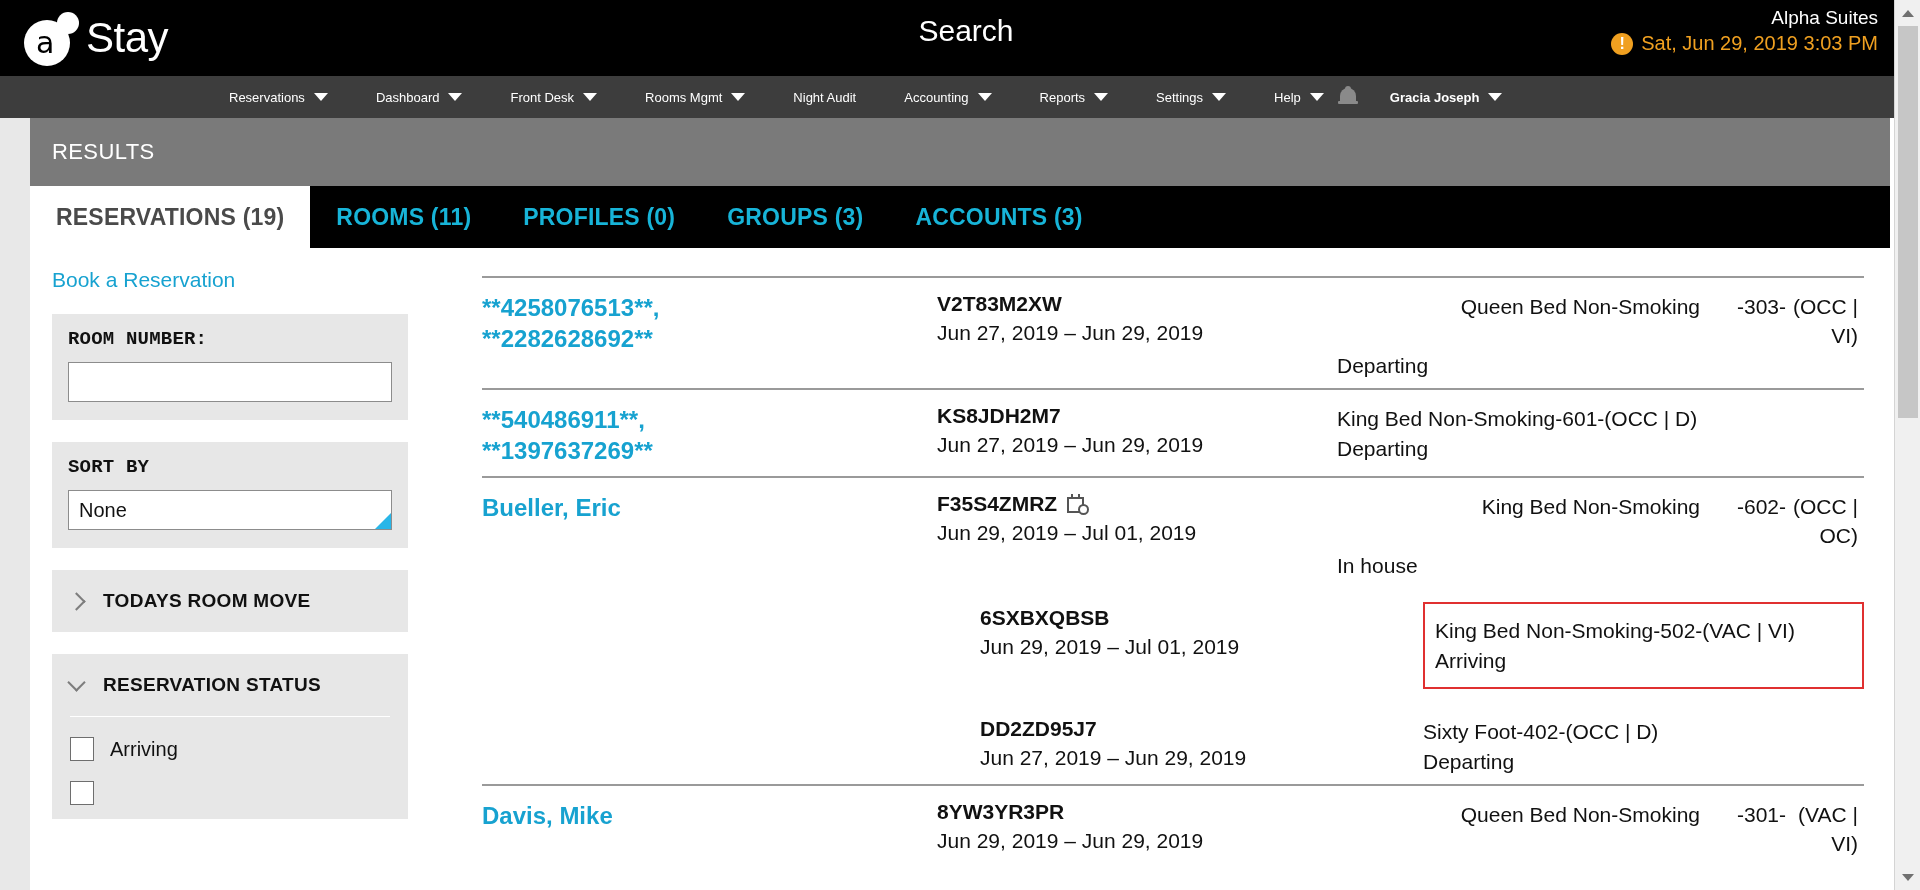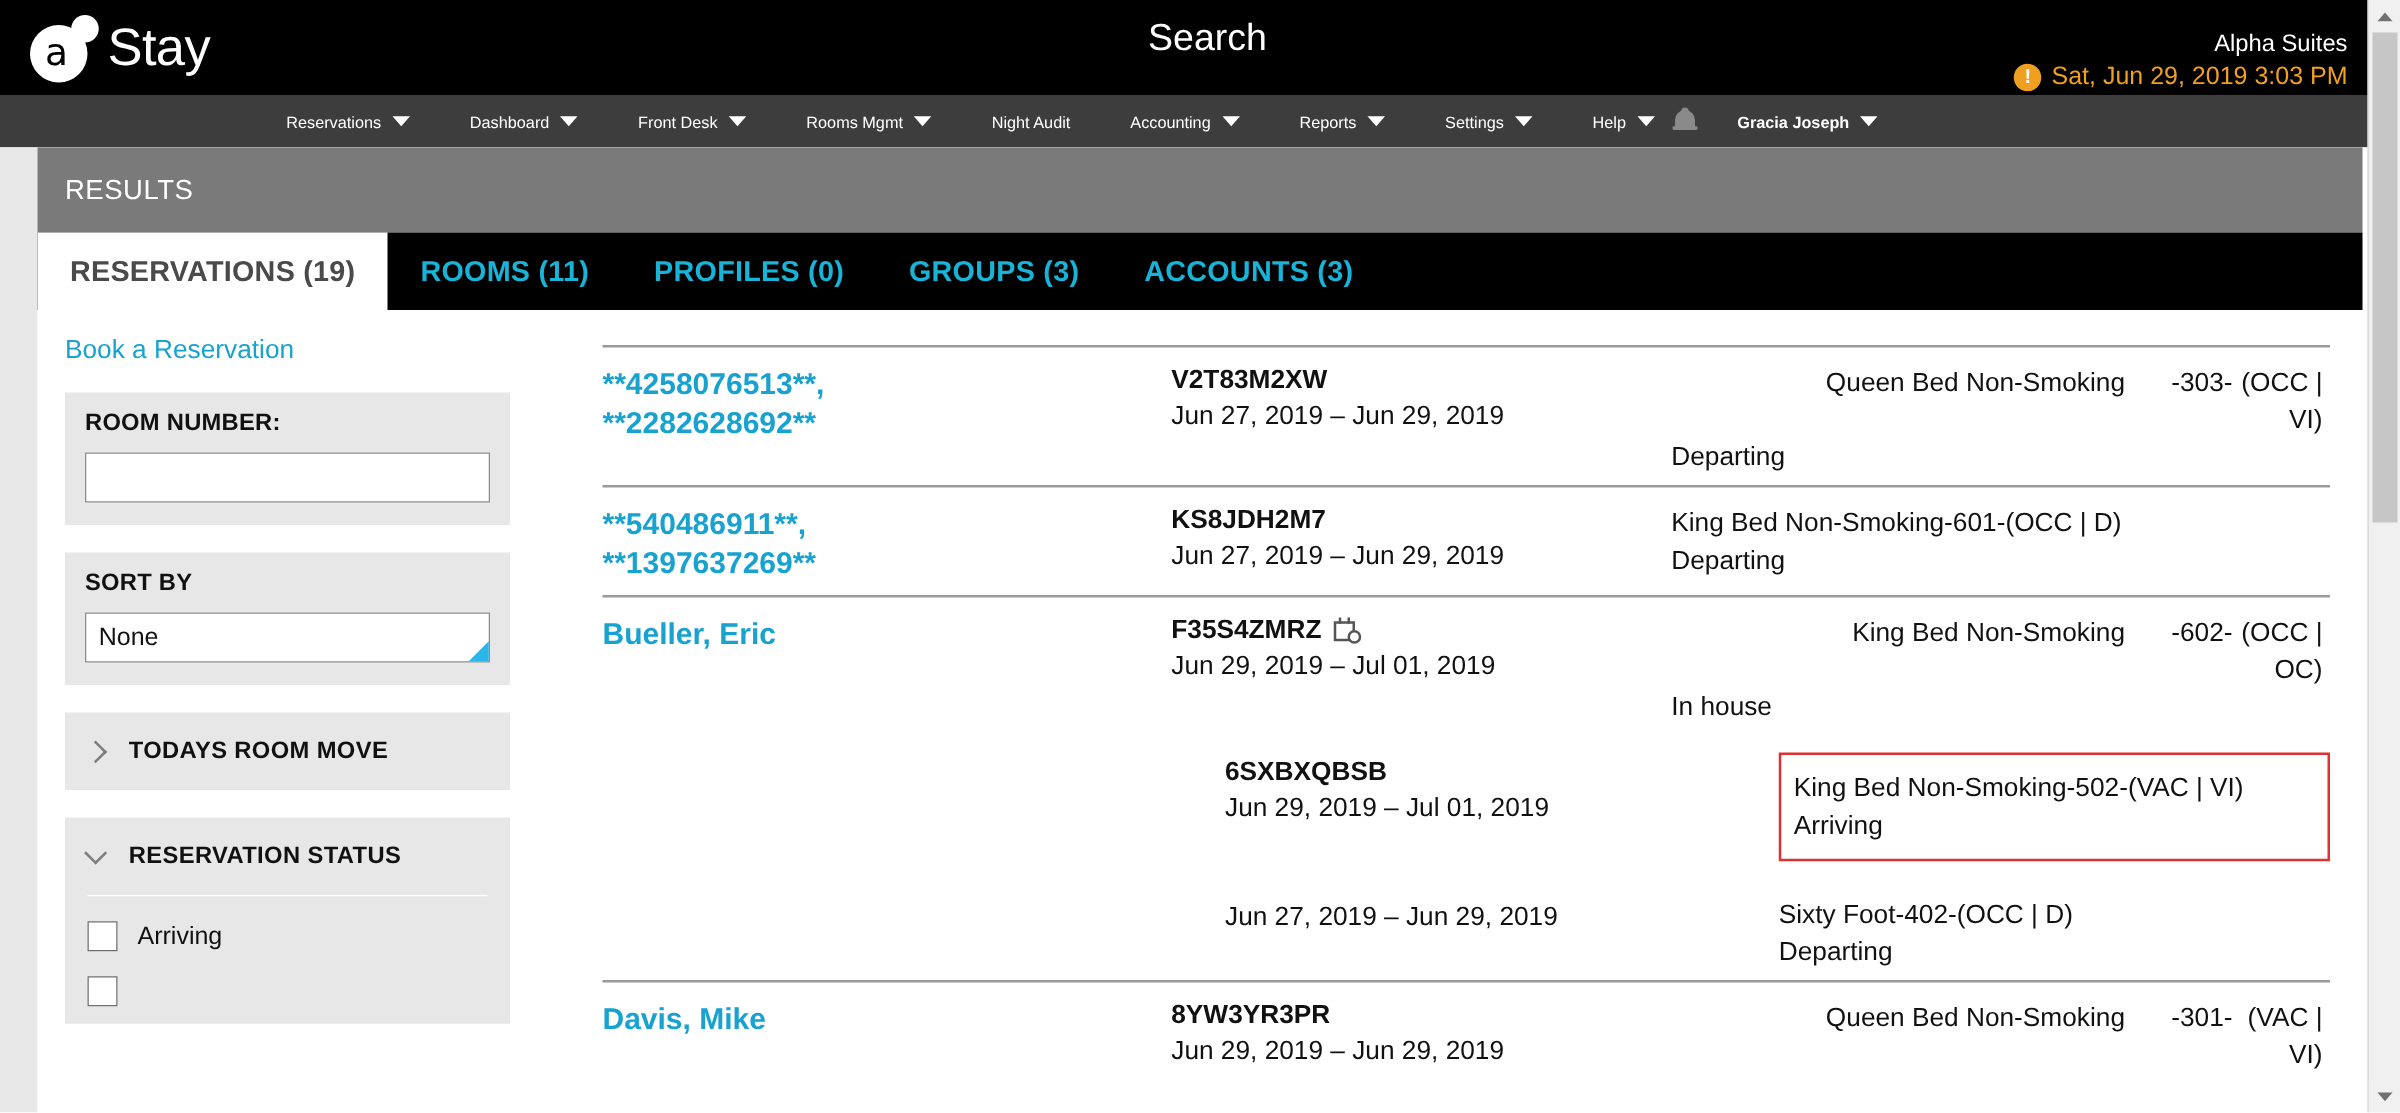--- a/index.html
+++ b/index.html
@@ -43,21 +43,21 @@
     color: #ffffff; font-size: 42px; font-weight: 400;
     letter-spacing: -0.5px; margin-left: 2px;
   }
   .page-title {
     position: absolute; left: 12px; right: 0; top: 14px;
     text-align: center;
     color: #ffffff; font-size: 30px; font-weight: 400;
     pointer-events: none;
   }
   .topright {
-    position: absolute; right: 42px; top: 24px;
+    position: absolute; right: 42px; top: 6px;
     text-align: right;
   }
   .hotel-name { color: #ffffff; font-size: 19px; line-height: 24px; }
   .datetime-row {
     display: flex; align-items: center; justify-content: flex-end;
     gap: 8px; margin-top: 2px;
   }
   .warn-icon {
     width: 22px; height: 22px; border-radius: 50%;
     background: #f0a020; color: #ffffff;
@@ -147,21 +147,21 @@
   .book-link {
     color: #17a2d0; font-size: 21px; display: block;
     margin-bottom: 22px; cursor: pointer;
   }
   .panel {
     background: #e7e7e7; padding: 14px 16px 18px 16px;
     margin-bottom: 22px;
   }
   .panel-label {
     font-size: 19px; font-weight: bold; color: #111;
-    margin-bottom: 12px; letter-spacing: 0.2px;
+    margin-bottom: 12px; letter-spacing: 0.2px; font-family: Liberation Mono, monospace;
   }
   .text-input {
     width: 100%; height: 40px;
     background: #ffffff; border: 1px solid #8c8c8c;
     font-size: 19px; padding: 0 10px;
     font-family: "Liberation Sans", sans-serif;
     color: #111;
   }
   .select-wrap { position: relative; }
   .select-box {
@@ -518,20 +518,21 @@
               <div class="room-block highlight">
                 <div class="room-single">King Bed Non-Smoking-502-(VAC | VI)</div>
                 <div class="status-word">Arriving</div>
               </div>
             </div>
           </div>
 
           <div class="res-line sub-line">
             <div class="col-guest"></div>
             <div class="col-conf">
+              <div class="conf-code">DD2ZD95J7</div>
               <div class="res-dates">Jun 27, 2019 – Jun 29, 2019</div>
             </div>
             <div class="col-room">
               <div class="room-block">
                 <div class="room-single">Sixty Foot-402-(OCC | D)</div>
                 <div class="status-word">Departing</div>
               </div>
             </div>
           </div>
         </div>

